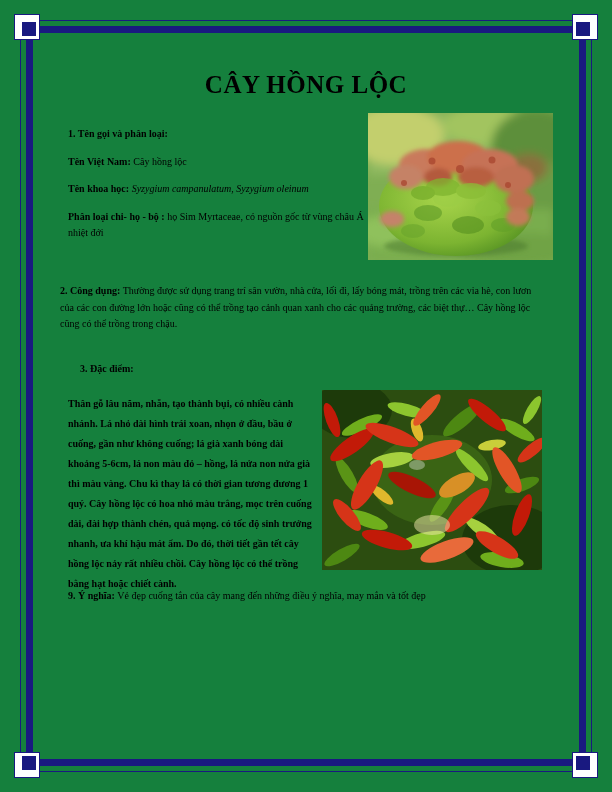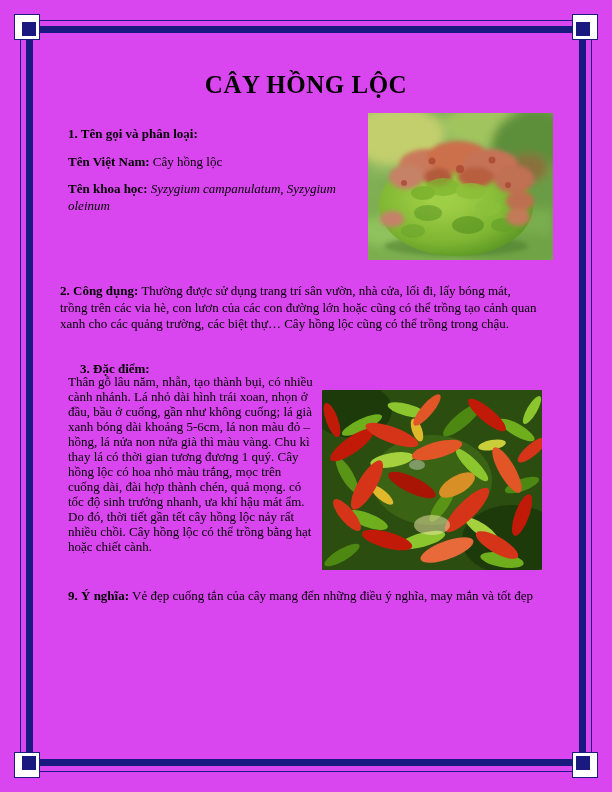--- a/index.html
+++ b/index.html
@@ -1,35 +1,35 @@
 <!DOCTYPE html>
 <html><head>
 <meta charset="utf-8">
 <style>
   html,body{margin:0;padding:0;background:#ffffff;}
   .page{
     position:relative;
     width:612px;height:792px;
-    background:#d946ef;
+    background:#15803d;
     font-family:"Liberation Serif","DejaVu Serif",serif;
     color:#000;
     overflow:hidden;
   }
   .border-svg{position:absolute;left:0;top:0;pointer-events:none;}
   .doc-title{
     position:absolute;left:0;top:71px;width:612px;
     text-align:center;font-size:25px;font-weight:bold;
     letter-spacing:0.5px;
   }
-  .block{position:absolute;font-size:13px;line-height:16.5px;}
+  .block{position:absolute;font-size:10px;line-height:16.5px;}
   .sec1{left:68px;top:126px;width:296px;}
   .sec1 p{margin:0 0 11px 0;}
   .sec2{left:60px;top:283px;width:479px;}
   .sec3-heading{left:68px;top:361px;width:300px;font-weight:bold;margin-left:12px;}
-  .sec3-body{left:68px;top:374px;width:247px;line-height:15px;}
+  .sec3-body{left:68px;top:394px;width:247px;line-height:20px;font-weight:bold;}
   .sec4{left:68px;top:588px;width:479px;}
   .b{font-weight:bold;}
   .i{font-style:italic;}
   .photo{position:absolute;display:block;}
   .photo1{left:368px;top:113px;}
   .photo2{left:322px;top:390px;}
 </style>
 </head>
 <body>
 
@@ -72,20 +72,24 @@
 
   <div class="block sec1">
     <p class="b">1. Tên gọi và phân loại:</p>
     <p>
       <span class="b">Tên Việt Nam:</span>
       <span>Cây hồng lộc</span>
     </p>
     <p>
       <span class="b">Tên khoa học:</span>
       <span class="i">Syzygium campanulatum, Syzygium oleinum</span>
+    </p>
+    <p>
+      <span class="b">Phân loại chi- họ - bộ :</span>
+      <span>họ Sim Myrtaceae, có nguồn gốc từ vùng châu Á nhiệt đới</span>
     </p>
   </div>
 
   <svg class="photo photo1" width="185" height="147" viewBox="0 0 185 147">
     <defs>
       <filter id="blur6" x="-20%" y="-20%" width="140%" height="140%">
           <feGaussianBlur stdDeviation="5"></feGaussianBlur>
         </filter>
       <filter id="blur2" x="-30%" y="-30%" width="160%" height="160%">
           <feGaussianBlur stdDeviation="2"></feGaussianBlur>

